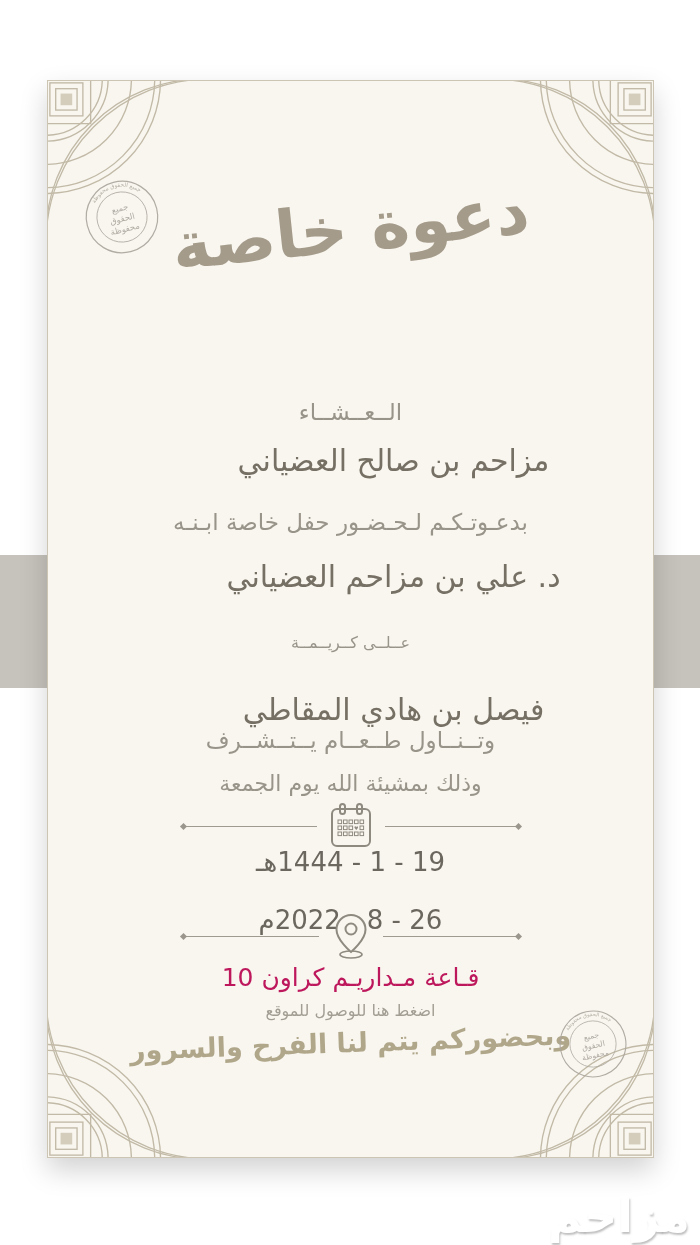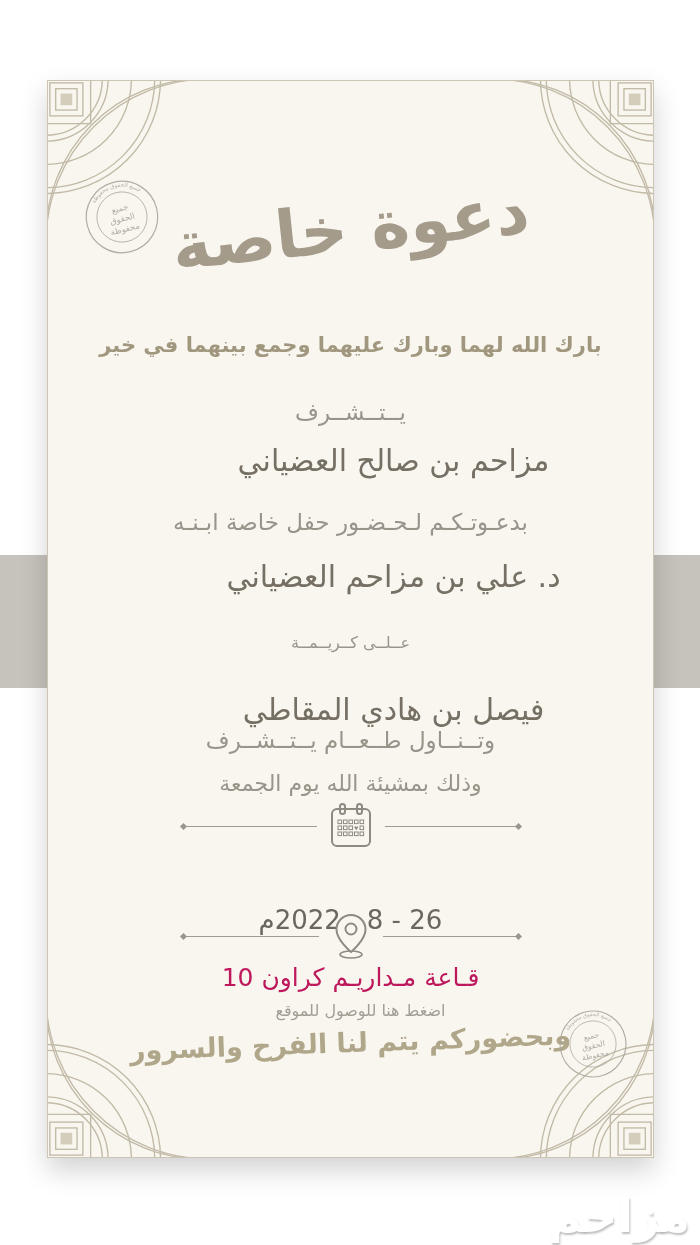--- a/index.html
+++ b/index.html
@@ -43,21 +43,21 @@
   }
   .divider-cal{top:722px;}
   .divider-pin{top:832px;}
   .div-line{flex:1;height:1px;background:#a09b91;}
   .div-diamond{width:5px;height:5px;background:#9b968d;transform:rotate(45deg);flex:none;}
   .div-icon{margin:0 12px;flex:none;display:block;}
   .date-line{font-size:26px;color:#6b665e;}
   .hijri{top:766px;}
   .greg{top:824px;}
   .venue{top:882px;font-size:25px;color:#be185d;}
-  .loc-link{top:920px;font-size:16px;color:#a39e94;cursor:pointer;padding-left:10px;}
+  .loc-link{top:920px;font-size:16px;color:#a39e94;cursor:pointer;}
   .closing-callig{top:946px;font-size:27px;font-weight:bold;color:#b0a68a;transform:rotate(-2deg);}
   .stamp{position:absolute;opacity:.9;}
   .stamp-tl{left:36px;top:98px;width:76px;height:76px;transform:rotate(-14deg);}
   .stamp-br{left:510px;top:928px;width:70px;height:70px;transform:rotate(-12deg);}
   .watermark{
     position:absolute;right:10px;bottom:2px;z-index:2;
     font-size:46px;font-weight:bold;color:#ffffff;direction:rtl;
     text-shadow:1px 2px 2px rgba(130,130,130,.5), -1px -1px 1px rgba(255,255,255,.9);
   }
   svg text{font-family:"DejaVu Sans",sans-serif;}
@@ -107,23 +107,22 @@
       <circle cx="50" cy="50" r="33" fill="none" stroke="#aaa59c" stroke-width="1.1"></circle>
       <path id="seal-arc-1" d="M10 50 A40 40 0 0 1 90 50" fill="none"></path>
       <text font-size="7.5" fill="#b0aba1"><textPath href="#seal-arc-1" startOffset="50%" text-anchor="middle">جميع الحقوق محفوظة</textPath></text>
       <text x="50" y="42" text-anchor="middle" font-size="11" fill="#a9a49b">جميع</text>
       <text x="50" y="56" text-anchor="middle" font-size="11" fill="#a9a49b">الحقوق</text>
       <text x="50" y="70" text-anchor="middle" font-size="11" fill="#a9a49b">محفوظة</text>
     </svg>
 
     <div class="block title-callig">دعوة خاصة</div>
 
-    <div class="block blessing">بارك الله لهما وبارك عليهما وجمع بينهما في خير</div>
-
-    <div class="block honor muted">يــتــشــرف</div>
+
+    <div class="block honor muted">الــعــشــاء</div>
 
     <div class="block host big-name">مزاحم بن صالح العضياني</div>
 
     <div class="block invite-line muted">بدعـوتـكـم لـحـضـور حفل خاصة ابـنـه</div>
 
     <div class="block groom big-name">د. علي بن مزاحم العضياني</div>
 
     <div class="block to-daughter muted">عــلــى كــريــمــة</div>
 
     <div class="block bride-father big-name">فيصل بن هادي المقاطي</div>
@@ -156,20 +155,21 @@
             <rect x="20" y="29" width="3.6" height="3.6"></rect>
             <rect x="25.5" y="29" width="3.6" height="3.6"></rect>
             <rect x="31" y="29" width="3.6" height="3.6"></rect>
         </g>
         <text x="27.3" y="26.8" text-anchor="middle" font-size="5" fill="#8f8a80">♥</text>
       </svg>
       <span class="div-line"></span>
       <span class="div-diamond"></span>
     </div>
 
+    <div class="block date-line hijri">19 - 1 - 1444هـ</div>
     <div class="block date-line greg">26 - 8 - 2022م</div>
 
     <div class="divider divider-pin">
       <span class="div-diamond"></span>
       <span class="div-line"></span>
       <svg class="div-icon" width="40" height="46" viewBox="0 0 40 46">
         <g fill="none" stroke="#8f8a80">
           <ellipse cx="20" cy="41.5" rx="11" ry="3.5" stroke-width="1.6"></ellipse>
           <path d="M20 2 C12 2 5.5 8.5 5.5 16.5 C5.5 27 20 39 20 39 C20 39 34.5 27 34.5 16.5 C34.5 8.5 28 2 20 2 Z" stroke-width="2" fill="#f8f6ef"></path>
           <circle cx="20" cy="16" r="5.5" stroke-width="2"></circle>

